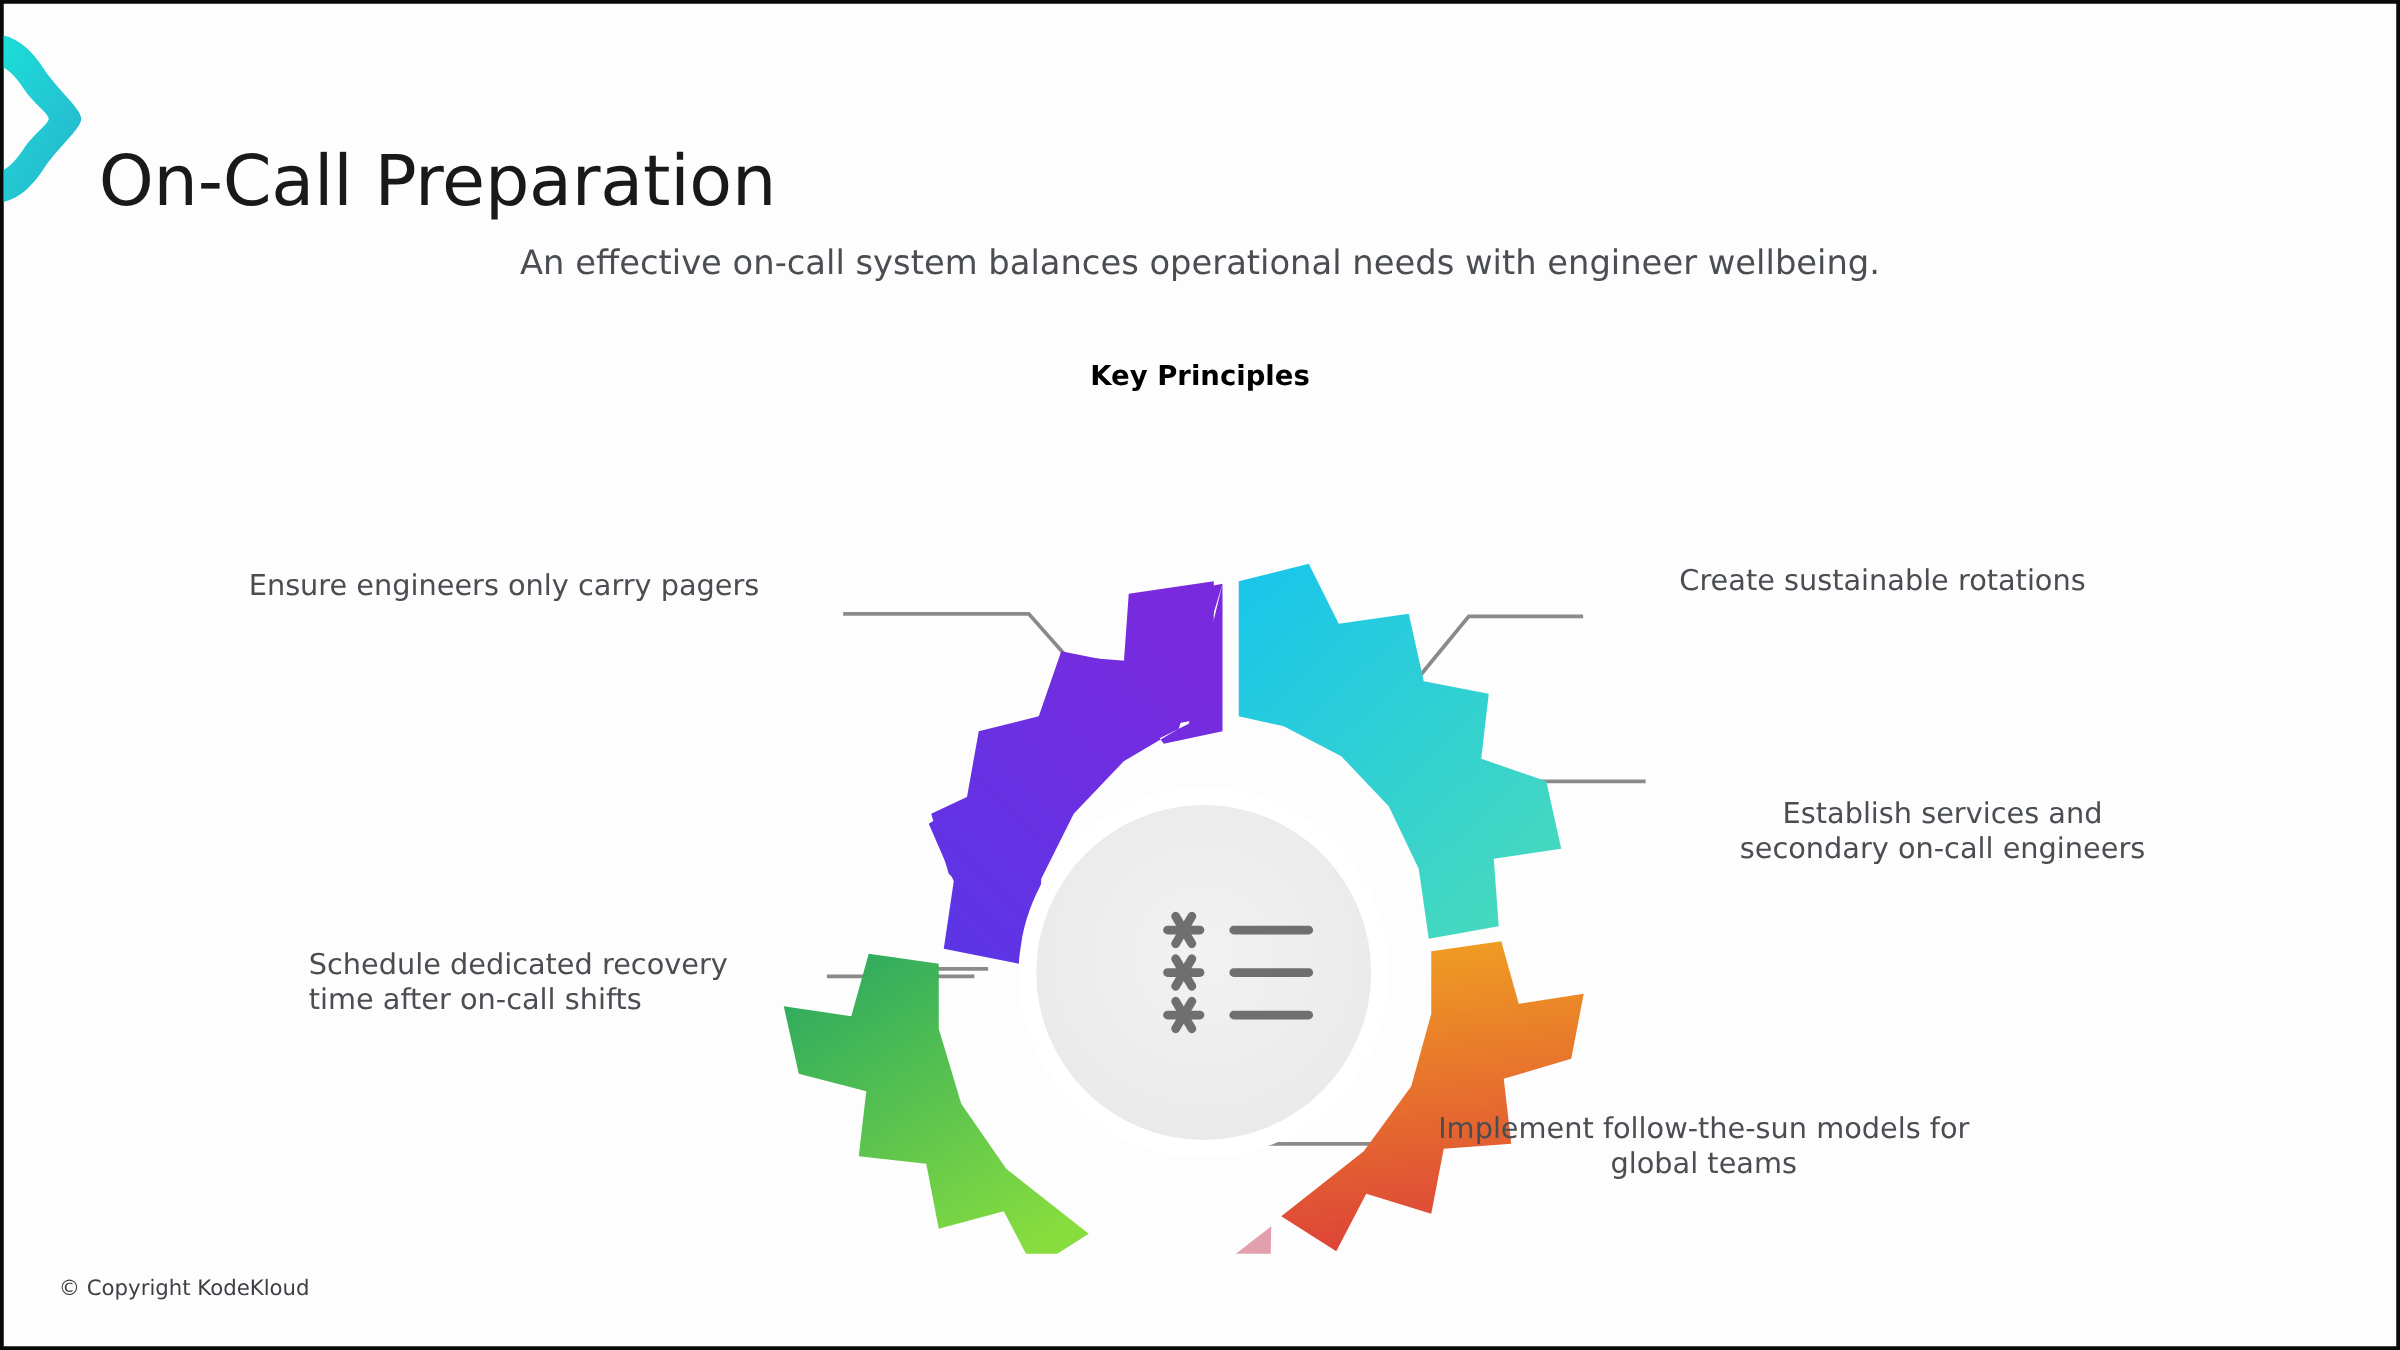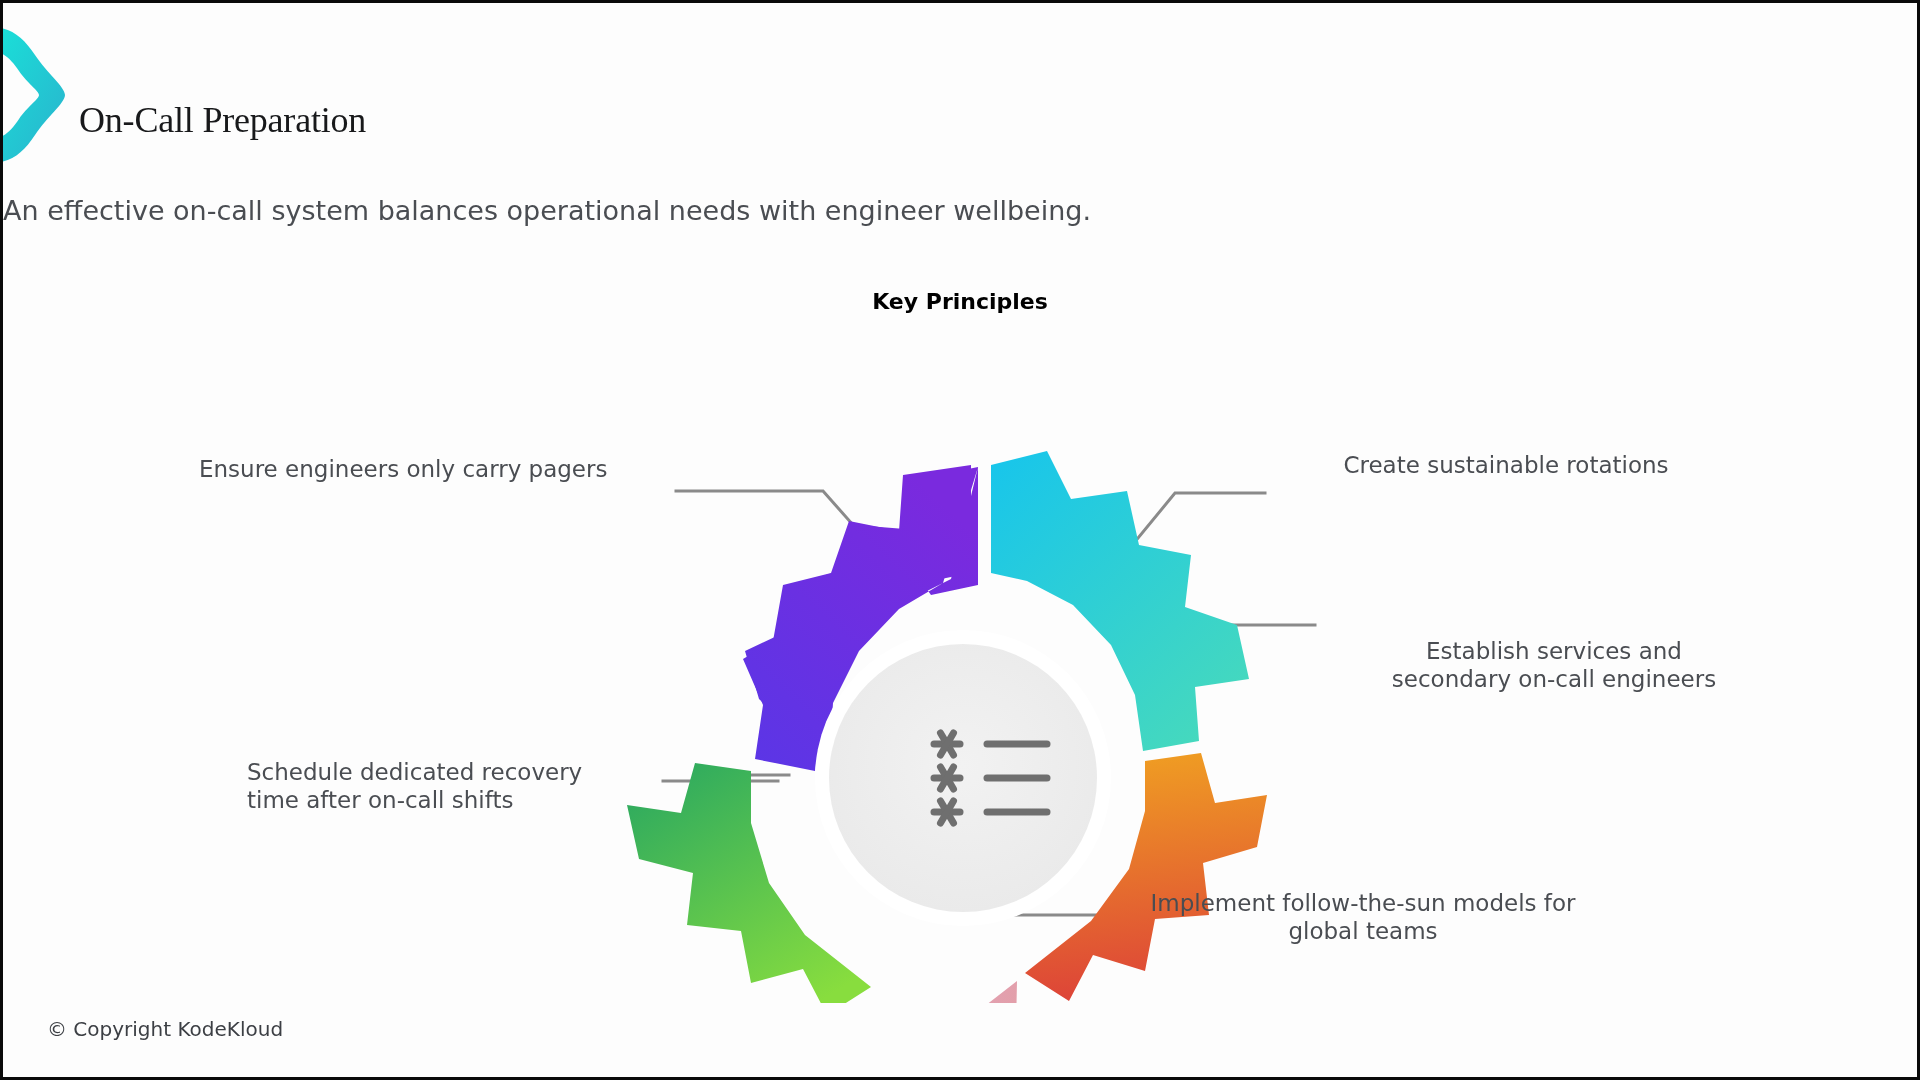--- a/index.html
+++ b/index.html
@@ -27,34 +27,34 @@
     top: 18px;
     width: 86px;
     height: 148px;
   }
 
   
   .slide-title {
     position: absolute;
     left: 76px;
     top: 72px;
-    font-size: 36px;
+    font-size: 56px;
     font-weight: 400;
     color: #18191b;
     letter-spacing: -0.2px;
     white-space: nowrap;
-    font-family: Liberation Serif, serif;
   }
 
   
   .slide-subtitle {
     position: absolute;
     left: 0;
     right: 0;
     top: 192px;
+    text-align: center;
     font-size: 27px;
     color: #4a4d52;
     font-weight: 400;
   }
 
   
   .section-heading {
     position: absolute;
     left: 0;
     right: 0;
@@ -92,21 +92,21 @@
   #callout-1 { left: 1283px;  top: 448px; width: 440px; }
   #callout-2 { left: 1331px;  top: 634px; width: 440px; }
   #callout-3 { left: 1100px;  top: 886px; width: 520px; }
   #callout-4 { right: 1200px; top: 755px; width: 470px; }
 
   
   .footer-copyright {
     position: absolute;
     left: 44px;
     bottom: 36px;
-    font-size: 20px;
+    font-size: 17px;
     color: #3c3f44;
   }
 </style>
 </head>
 <body>
 
 <div class="slide">
 
   <div class="brand-mark">
     <svg width="86" height="148" viewBox="0 0 86 148" xmlns="http://www.w3.org/2000/svg">

